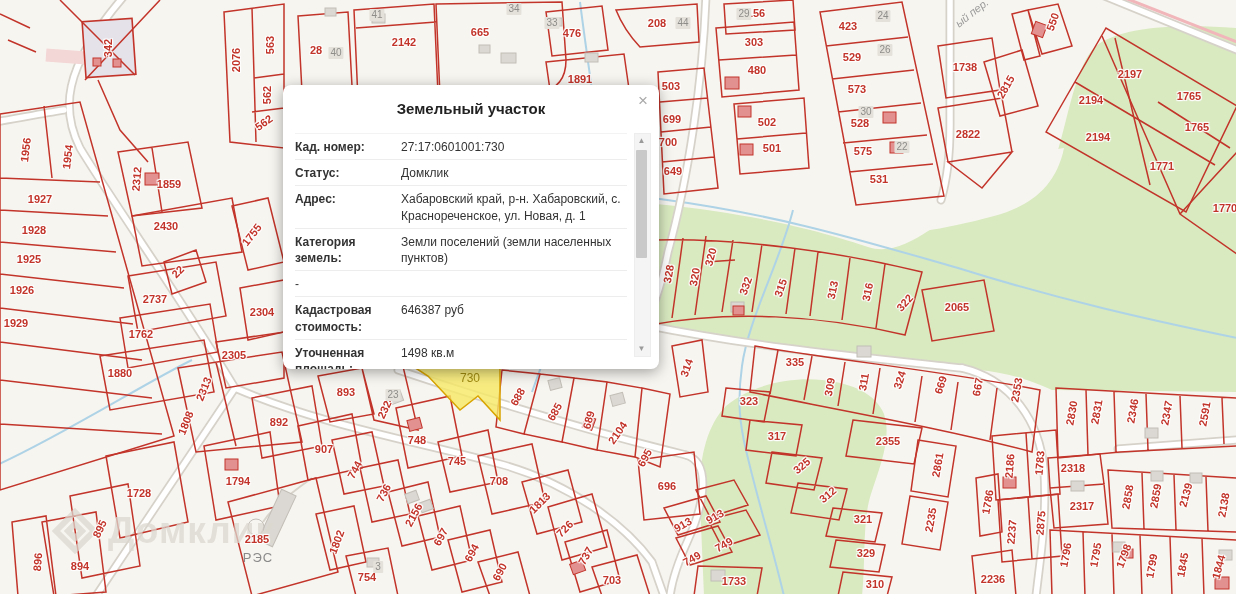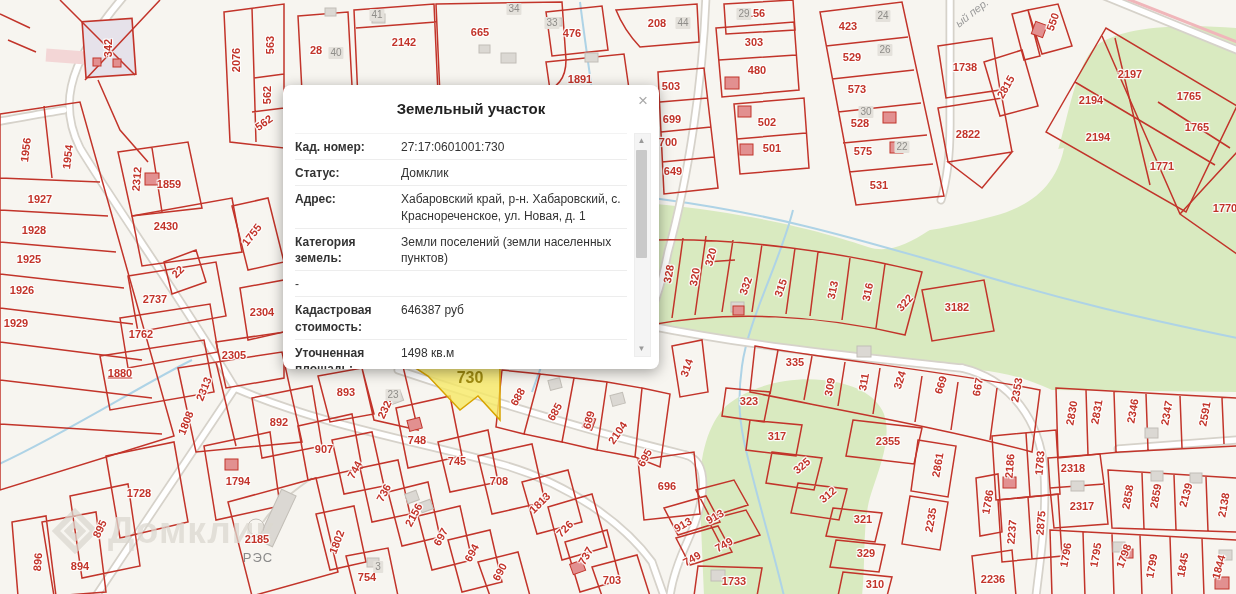--- a/index.html
+++ b/index.html
@@ -4,21 +4,21 @@
 <style>
   html,body{margin:0;padding:0;background:#f7f5f0;font-family:"Liberation Sans",sans-serif;}
   #stage{position:relative;width:1236px;height:594px;overflow:hidden;background:#f7f5f0;}
   #mapsvg{position:absolute;left:0;top:0;}
   
   #labels{position:absolute;left:0;top:0;width:100%;height:100%;pointer-events:none;}
   .lbl{position:absolute;transform:translate(-50%,-50%);font-size:11px;font-weight:600;color:#c2342a;
        white-space:nowrap;line-height:1;
        text-shadow:0 0 2px #fff,0 0 2px #fff,1px 1px 1px #fff,-1px -1px 1px #fff,1px -1px 1px #fff,-1px 1px 1px #fff;}
   .lbl.h{color:#8f8d89;background:#e4e1db;border-radius:1px;padding:1px 2px;font-weight:400;font-size:10px;text-shadow:none;}
-  .lbl.sel{color:#a08c10;font-weight:700;text-shadow:none;font-size:16px;}
+  .lbl.sel{color:#a08c10;font-weight:400;text-shadow:none;font-size:12px;}
   .lbl.f{color:#8a8a8a;font-size:13px;font-weight:400;letter-spacing:1px;text-shadow:none;}
   .lbl.s{color:#9a9a9a;font-style:italic;font-weight:400;text-shadow:none;font-size:11px;}
   
   #watermark{position:absolute;left:52px;top:508px;display:flex;align-items:center;gap:10px;
              opacity:.75;pointer-events:none;}
   #watermark .wm-text{font-size:37px;font-weight:700;color:#dcd8d0;letter-spacing:1px;}
   
   .popup{position:absolute;left:283px;top:85px;width:376px;height:284px;background:#fff;border-radius:8px;
          box-shadow:0 3px 14px rgba(0,0,0,.35);overflow:hidden;}
   .popup-title{margin:15px 30px 10px 30px;text-align:center;font-size:15px;font-weight:700;color:#222;}
@@ -225,21 +225,21 @@
       <span class="lbl" style="left: 169px; top: 184px;">1859</span>
       <span class="lbl" style="left: 40px; top: 199px;">1927</span>
       <span class="lbl" style="left: 34px; top: 230px;">1928</span>
       <span class="lbl" style="left: 29px; top: 259px;">1925</span>
       <span class="lbl" style="left: 22px; top: 290px;">1926</span>
       <span class="lbl" style="left: 16px; top: 323px;">1929</span>
       <span class="lbl" style="left: 166px; top: 226px;">2430</span>
       <span class="lbl" style="left: 178px; top: 272px; transform: translate(-50%, -50%) rotate(-45deg);">22</span>
       <span class="lbl" style="left: 155px; top: 299px;">2737</span>
       <span class="lbl" style="left: 141px; top: 334px;">1762</span>
-      <span class="lbl" style="left: 120px; top: 373px; text-decoration: underline;">1880</span>
+      <span class="lbl" style="left: 120px; top: 373px;">1880</span>
       <span class="lbl" style="left: 252px; top: 235px; transform: translate(-50%, -50%) rotate(-52deg);">1755</span>
       <span class="lbl" style="left: 262px; top: 312px;">2304</span>
       <span class="lbl" style="left: 234px; top: 355px;">2305</span>
       <span class="lbl" style="left: 204px; top: 389px; transform: translate(-50%, -50%) rotate(-68deg);">2313</span>
       <span class="lbl" style="left: 186px; top: 423px; transform: translate(-50%, -50%) rotate(-68deg);">1808</span>
       <span class="lbl" style="left: 279px; top: 422px;">892</span>
       <span class="lbl" style="left: 139px; top: 493px;">1728</span>
       <span class="lbl" style="left: 238px; top: 481px;">1794</span>
       <span class="lbl" style="left: 100px; top: 529px; transform: translate(-50%, -50%) rotate(-65deg);">895</span>
       <span class="lbl" style="left: 80px; top: 566px;">894</span>
@@ -284,21 +284,21 @@
       <span class="lbl" style="left: 772px; top: 148px;">501</span>
       <span class="lbl" style="left: 754px; top: 42px;">303</span>
       <span class="lbl" style="left: 757px; top: 70px;">480</span>
       <span class="lbl" style="left: 756px; top: 13px;">156</span>
       <span class="lbl" style="left: 657px; top: 23px;">208</span>
       <span class="lbl" style="left: 848px; top: 26px;">423</span>
       <span class="lbl" style="left: 852px; top: 57px;">529</span>
       <span class="lbl" style="left: 857px; top: 89px;">573</span>
       <span class="lbl" style="left: 860px; top: 123px;">528</span>
       <span class="lbl" style="left: 863px; top: 151px;">575</span>
-      <span class="lbl" style="left: 879px; top: 185px;">531</span>
+      <span class="lbl" style="left: 879px; top: 179px;">531</span>
       <span class="lbl" style="left: 687px; top: 368px; transform: translate(-50%, -50%) rotate(-70deg);">314</span>
       <span class="lbl" style="left: 795px; top: 362px;">335</span>
       <span class="lbl" style="left: 830px; top: 387px; transform: translate(-50%, -50%) rotate(-80deg);">309</span>
       <span class="lbl" style="left: 864px; top: 382px; transform: translate(-50%, -50%) rotate(-80deg);">311</span>
       <span class="lbl" style="left: 900px; top: 380px; transform: translate(-50%, -50%) rotate(-72deg);">324</span>
       <span class="lbl" style="left: 941px; top: 385px; transform: translate(-50%, -50%) rotate(-72deg);">669</span>
       <span class="lbl" style="left: 978px; top: 387px; transform: translate(-50%, -50%) rotate(-80deg);">667</span>
       <span class="lbl" style="left: 1017px; top: 390px; transform: translate(-50%, -50%) rotate(-80deg);">2353</span>
       <span class="lbl" style="left: 669px; top: 274px; transform: translate(-50%, -50%) rotate(-80deg);">328</span>
       <span class="lbl" style="left: 711px; top: 257px; transform: translate(-50%, -50%) rotate(-75deg);">320</span>
@@ -316,21 +316,21 @@
       <span class="lbl" style="left: 866px; top: 553px;">329</span>
       <span class="lbl" style="left: 875px; top: 584px;">310</span>
       <span class="lbl" style="left: 683px; top: 525px; transform: translate(-50%, -50%) rotate(-30deg);">913</span>
       <span class="lbl" style="left: 715px; top: 517px; transform: translate(-50%, -50%) rotate(-30deg);">913</span>
       <span class="lbl" style="left: 692px; top: 559px; transform: translate(-50%, -50%) rotate(-30deg);">749</span>
       <span class="lbl" style="left: 724px; top: 545px; transform: translate(-50%, -50%) rotate(-30deg);">749</span>
       <span class="lbl" style="left: 734px; top: 581px;">1733</span>
       <span class="lbl" style="left: 888px; top: 441px;">2355</span>
       <span class="lbl" style="left: 938px; top: 465px; transform: translate(-50%, -50%) rotate(-80deg);">2861</span>
       <span class="lbl" style="left: 931px; top: 520px; transform: translate(-50%, -50%) rotate(-80deg);">2235</span>
-      <span class="lbl" style="left: 957px; top: 307px;">3182</span>
+      <span class="lbl" style="left: 957px; top: 307px;">2065</span>
       <span class="lbl" style="left: 1225px; top: 208px;">1770</span>
       <span class="lbl" style="left: 965px; top: 67px;">1738</span>
       <span class="lbl" style="left: 1006px; top: 87px; transform: translate(-50%, -50%) rotate(-60deg);">2815</span>
       <span class="lbl" style="left: 968px; top: 134px;">2822</span>
       <span class="lbl" style="left: 1053px; top: 22px; transform: translate(-50%, -50%) rotate(-70deg);">550</span>
       <span class="lbl" style="left: 1130px; top: 74px;">2197</span>
       <span class="lbl" style="left: 1091px; top: 100px;">2194</span>
       <span class="lbl" style="left: 1098px; top: 137px;">2194</span>
       <span class="lbl" style="left: 1189px; top: 96px;">1765</span>
       <span class="lbl" style="left: 1197px; top: 127px;">1765</span>

